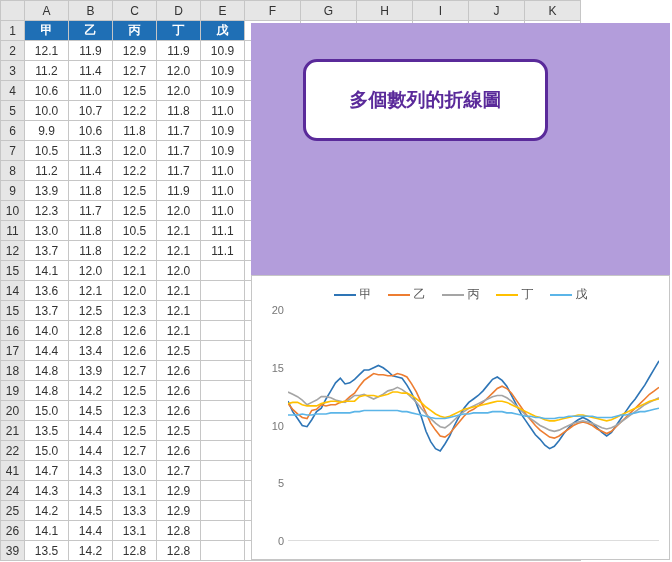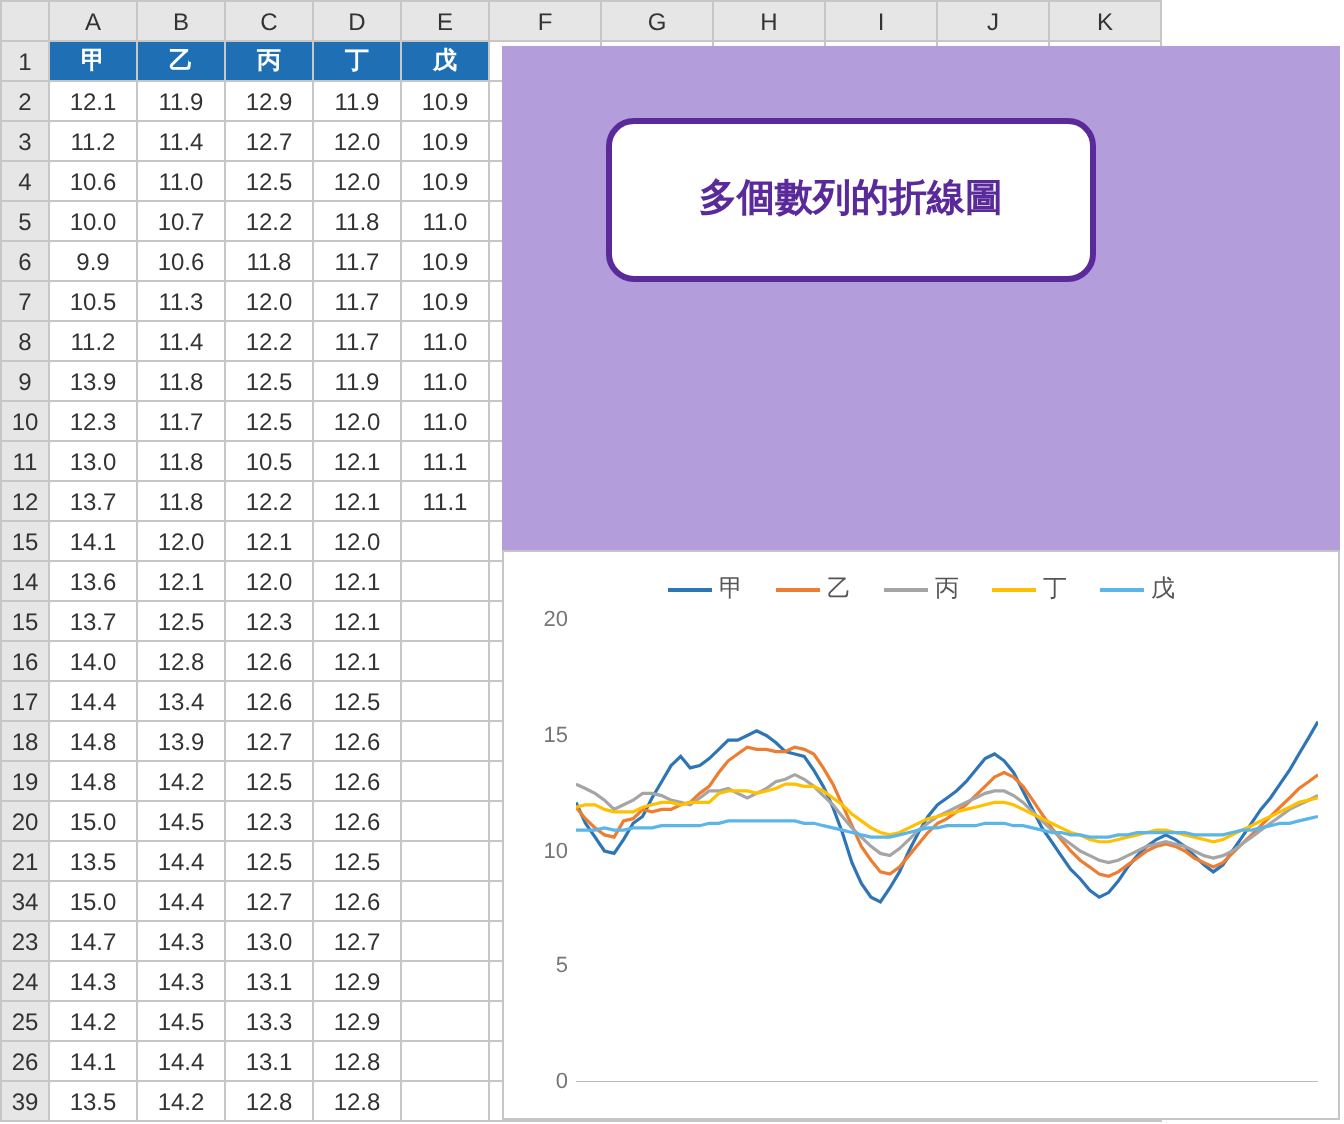--- a/index.html
+++ b/index.html
@@ -412,35 +412,35 @@
         <td class="databg">12.5</td>
         <td class="databg"></td>
         <td class="databg"></td>
         <td class="databg"></td>
         <td class="databg"></td>
         <td class="databg"></td>
         <td class="databg"></td>
         <td class="databg"></td>
       </tr>
       <tr>
-        <td class="rowhdr">34</td>
+        <td class="rowhdr">22</td>
         <td class="databg">15.0</td>
         <td class="databg">14.4</td>
         <td class="databg">12.7</td>
         <td class="databg">12.6</td>
         <td class="databg"></td>
         <td class="databg"></td>
         <td class="databg"></td>
         <td class="databg"></td>
         <td class="databg"></td>
         <td class="databg"></td>
         <td class="databg"></td>
       </tr>
       <tr>
-        <td class="rowhdr">23</td>
+        <td class="rowhdr">41</td>
         <td class="databg">14.7</td>
         <td class="databg">14.3</td>
         <td class="databg">13.0</td>
         <td class="databg">12.7</td>
         <td class="databg"></td>
         <td class="databg"></td>
         <td class="databg"></td>
         <td class="databg"></td>
         <td class="databg"></td>
         <td class="databg"></td>

